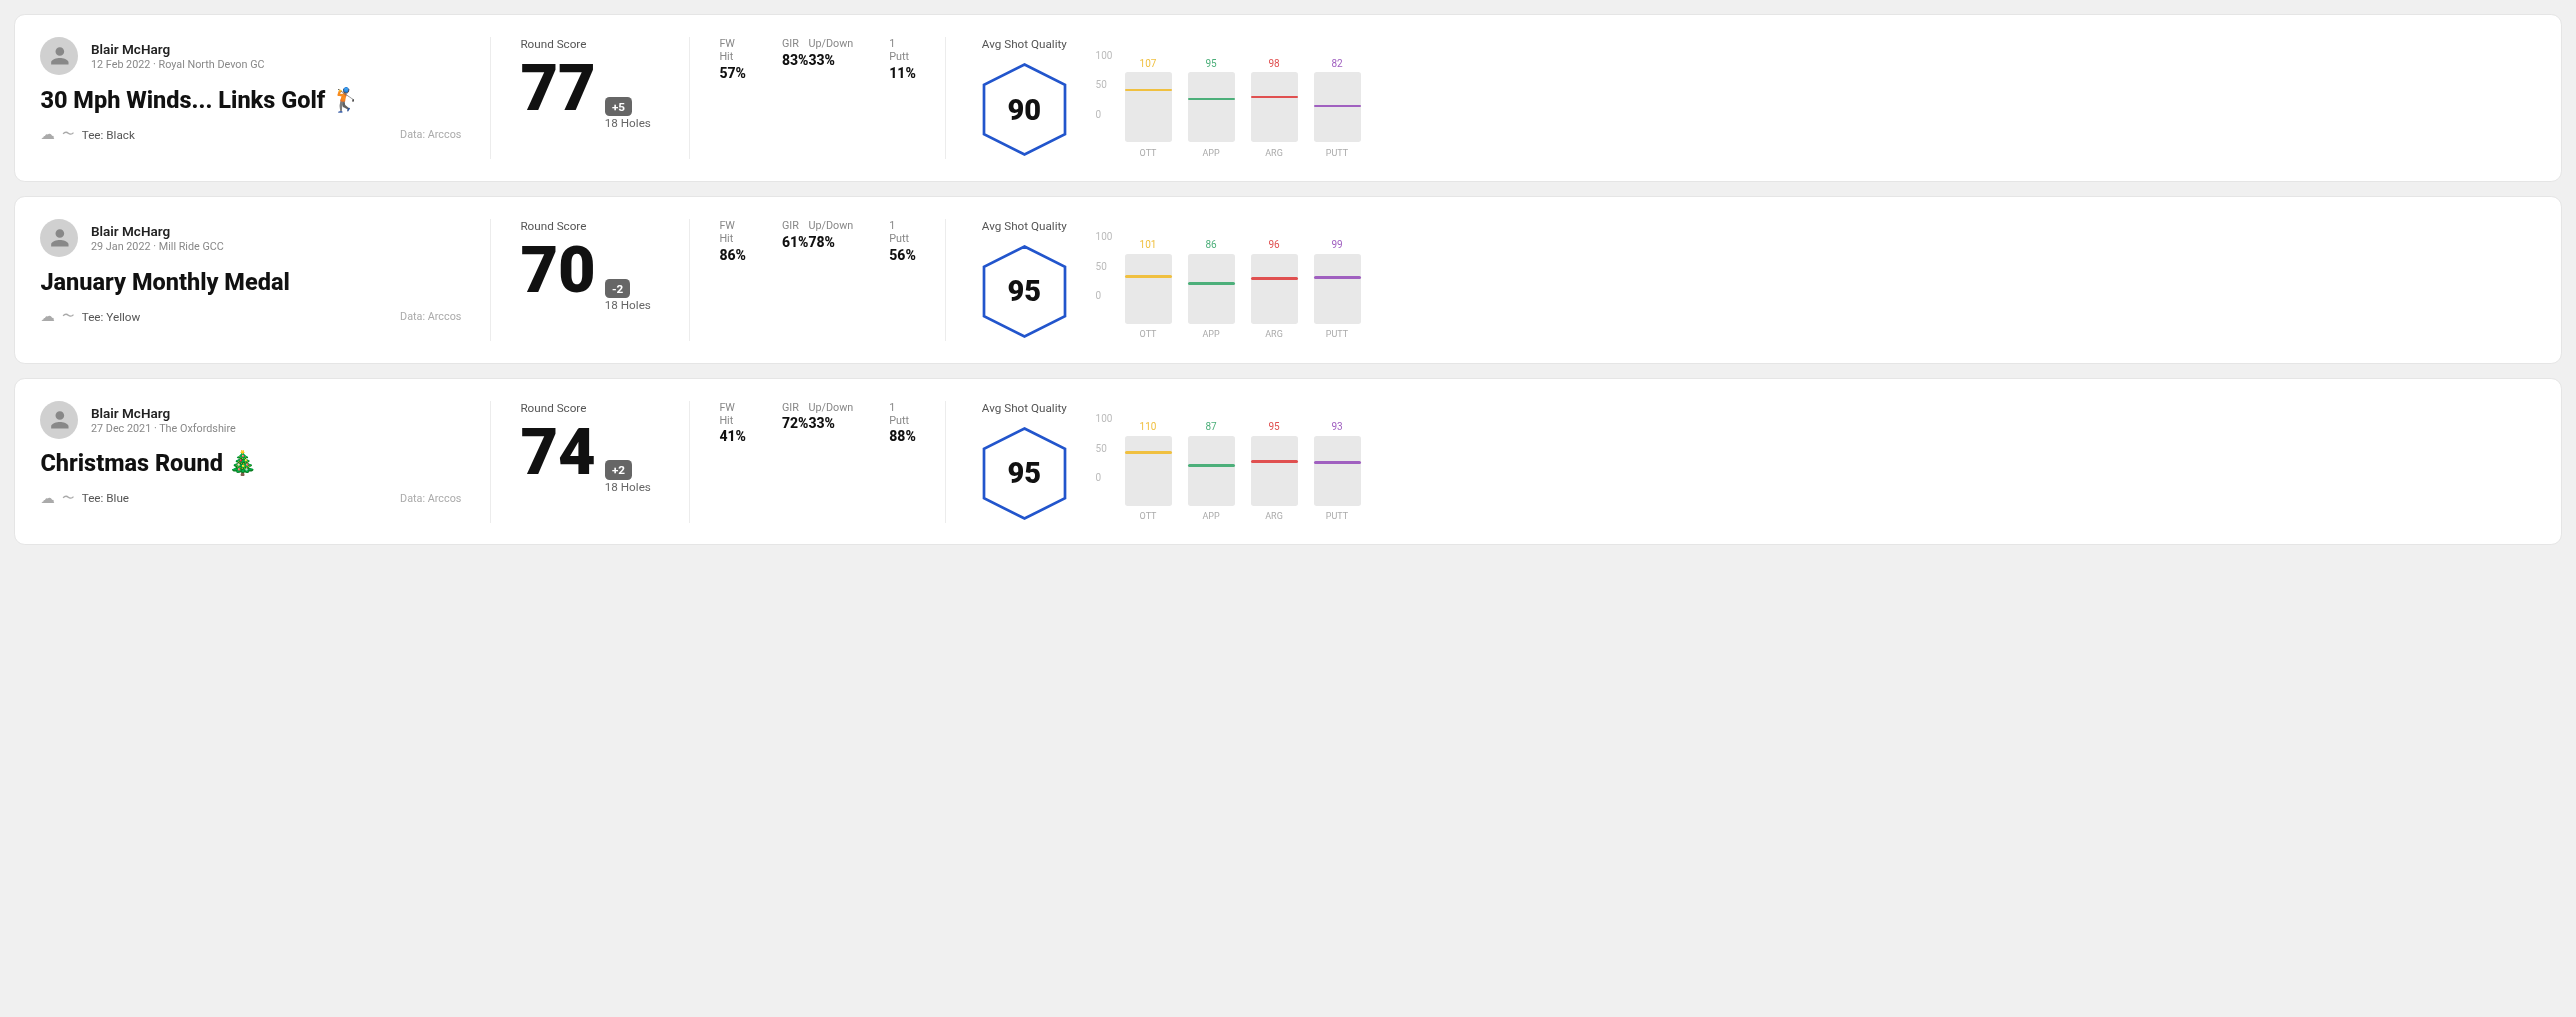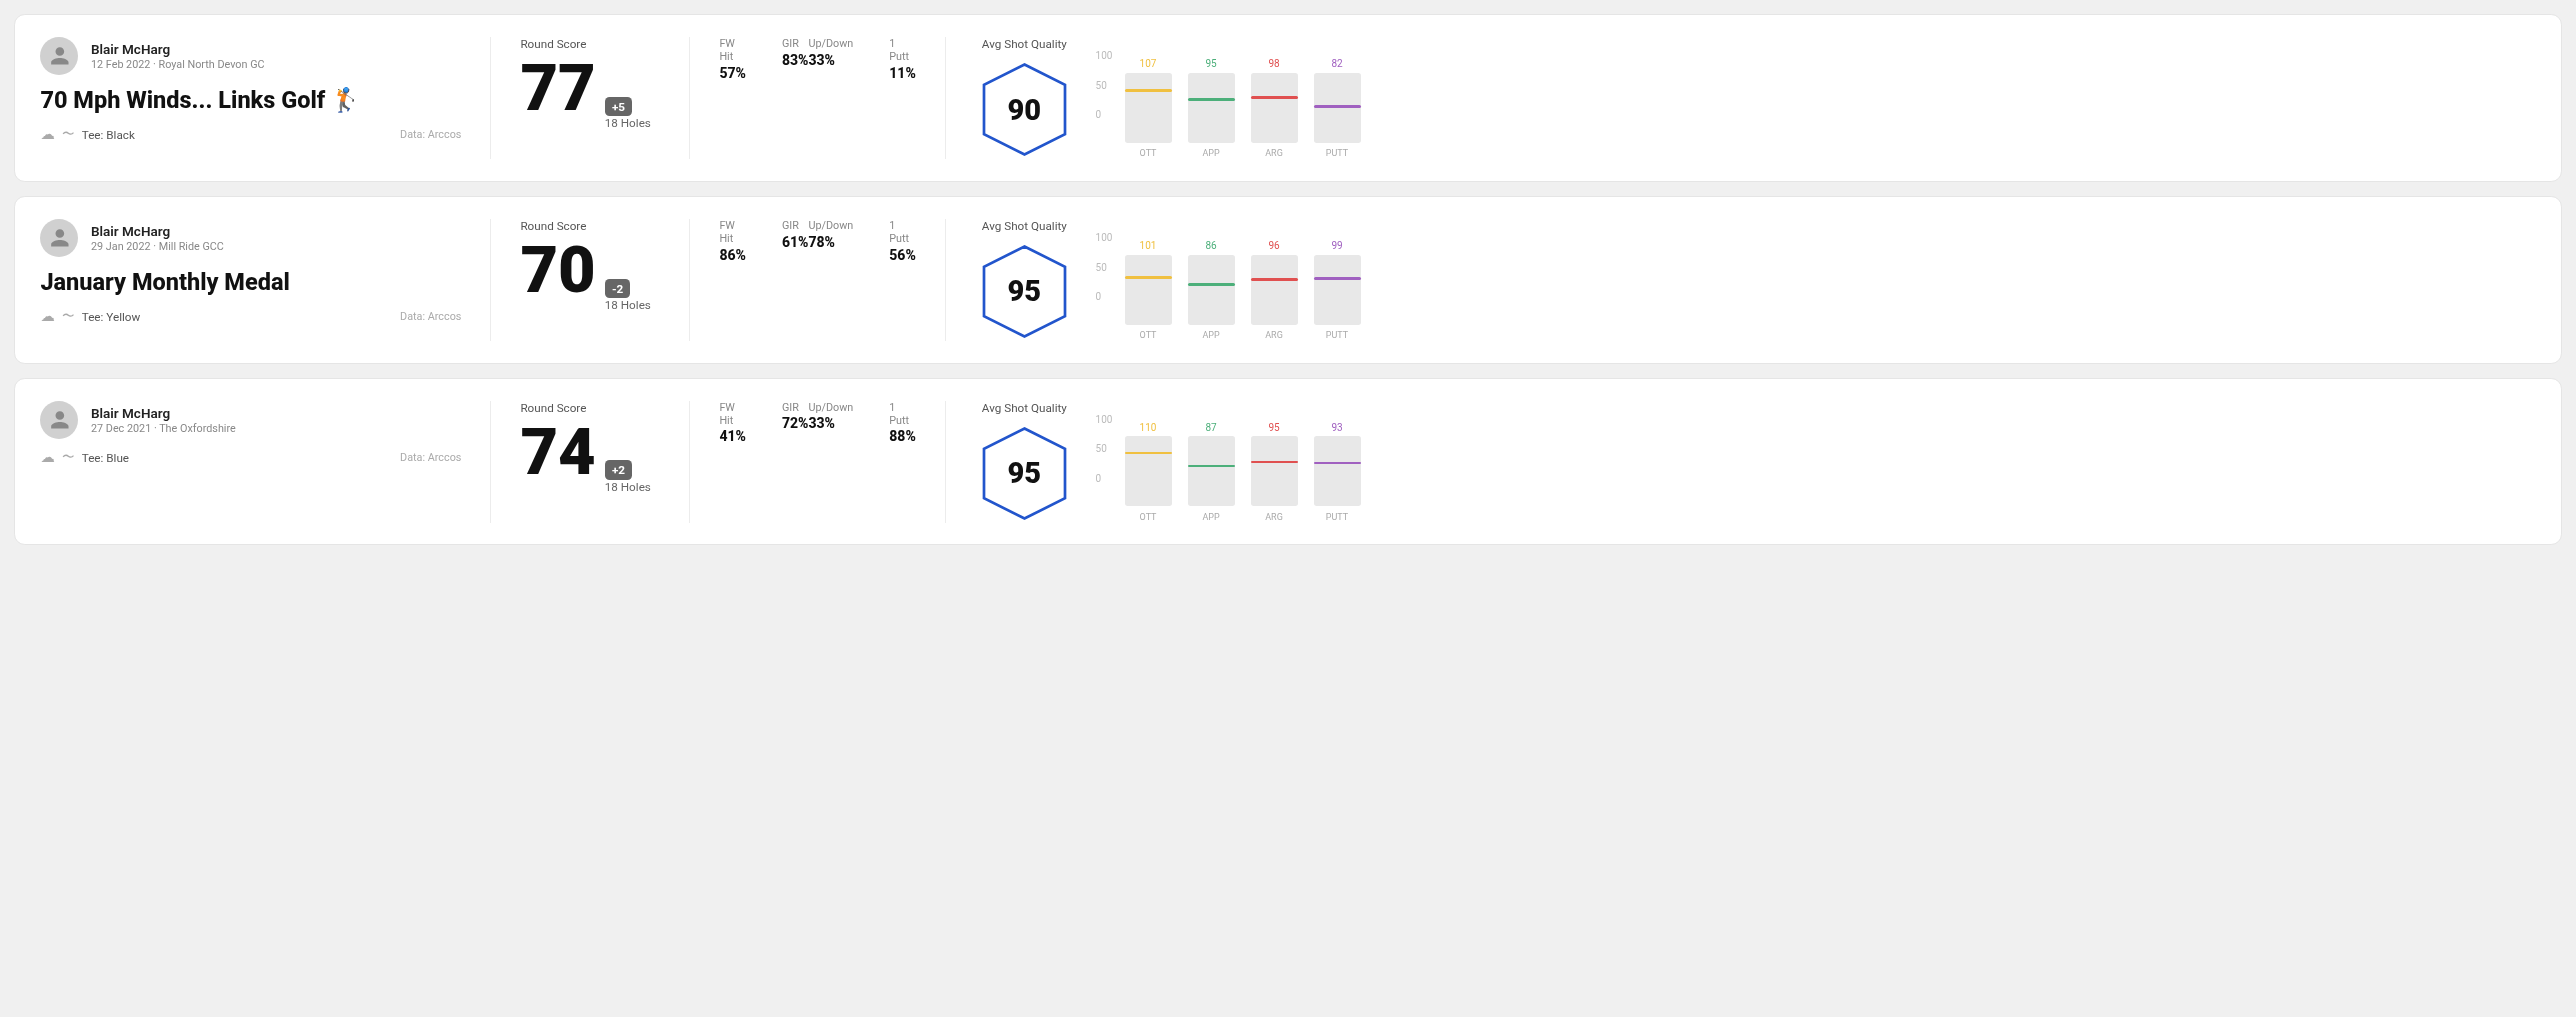--- a/index.html
+++ b/index.html
@@ -35,21 +35,20 @@
       border-right: 0.9px solid #ececec;
       display: flex;
       flex-direction: row;
       justify-content: center;
     }
     .section-quality {
       flex: 1;
       padding: 0 0 0 29px;
       display: flex;
       gap: 21.7px;
-      align-items: center;
     }
     .user-row {
       display: flex;
       align-items: center;
       gap: 12.6px;
       margin-bottom: 10.8px;
     }
     .avatar {
       width: 38px;
       height: 38px;
@@ -225,21 +224,21 @@
           <div class="avatar">
             <svg viewBox="0 0 24 24">
               <path d="M12 12c2.7 0 4.8-2.1 4.8-4.8S14.7 2.4 12 2.4 7.2 4.5 7.2 7.2 9.3 12 12 12zm0 2.4c-3.2 0-9.6 1.6-9.6 4.8v2.4h19.2v-2.4c0-3.2-6.4-4.8-9.6-4.8z"></path>
             </svg>
           </div>
           <div class="user-info">
             <div class="user-name">Blair McHarg</div>
             <div class="user-date">12 Feb 2022 · Royal North Devon GC</div>
           </div>
         </div>
-        <div class="round-title">70 Mph Winds... Links Golf 🏌️</div>
+        <div class="round-title">30 Mph Winds... Links Golf 🏌️</div>
         <div class="footer-row">
           <div class="tee-row">
             <span style="color: rgb(170, 170, 170); font-size: 14.4px;">☁</span>
             <span style="color: rgb(170, 170, 170); font-size: 12.6px;">〜</span>
             <span style="font-size: 11.7px; color: rgb(85, 85, 85);">Tee: Black</span>
           </div>
           <span class="data-label">Data: Arccos</span>
         </div>
       </div>
       <div class="section-score">
@@ -423,20 +422,21 @@
           <div class="avatar">
             <svg viewBox="0 0 24 24">
               <path d="M12 12c2.7 0 4.8-2.1 4.8-4.8S14.7 2.4 12 2.4 7.2 4.5 7.2 7.2 9.3 12 12 12zm0 2.4c-3.2 0-9.6 1.6-9.6 4.8v2.4h19.2v-2.4c0-3.2-6.4-4.8-9.6-4.8z"></path>
             </svg>
           </div>
           <div class="user-info">
             <div class="user-name">Blair McHarg</div>
             <div class="user-date">27 Dec 2021 · The Oxfordshire</div>
           </div>
         </div>
+        <div class="round-title">Christmas Round 🎄</div>
         <div class="footer-row">
           <div class="tee-row">
             <span style="color: rgb(170, 170, 170); font-size: 14.4px;">☁</span>
             <span style="color: rgb(170, 170, 170); font-size: 12.6px;">〜</span>
             <span style="font-size: 11.7px; color: rgb(85, 85, 85);">Tee: Blue</span>
           </div>
           <span class="data-label">Data: Arccos</span>
         </div>
       </div>
       <div class="section-score">

